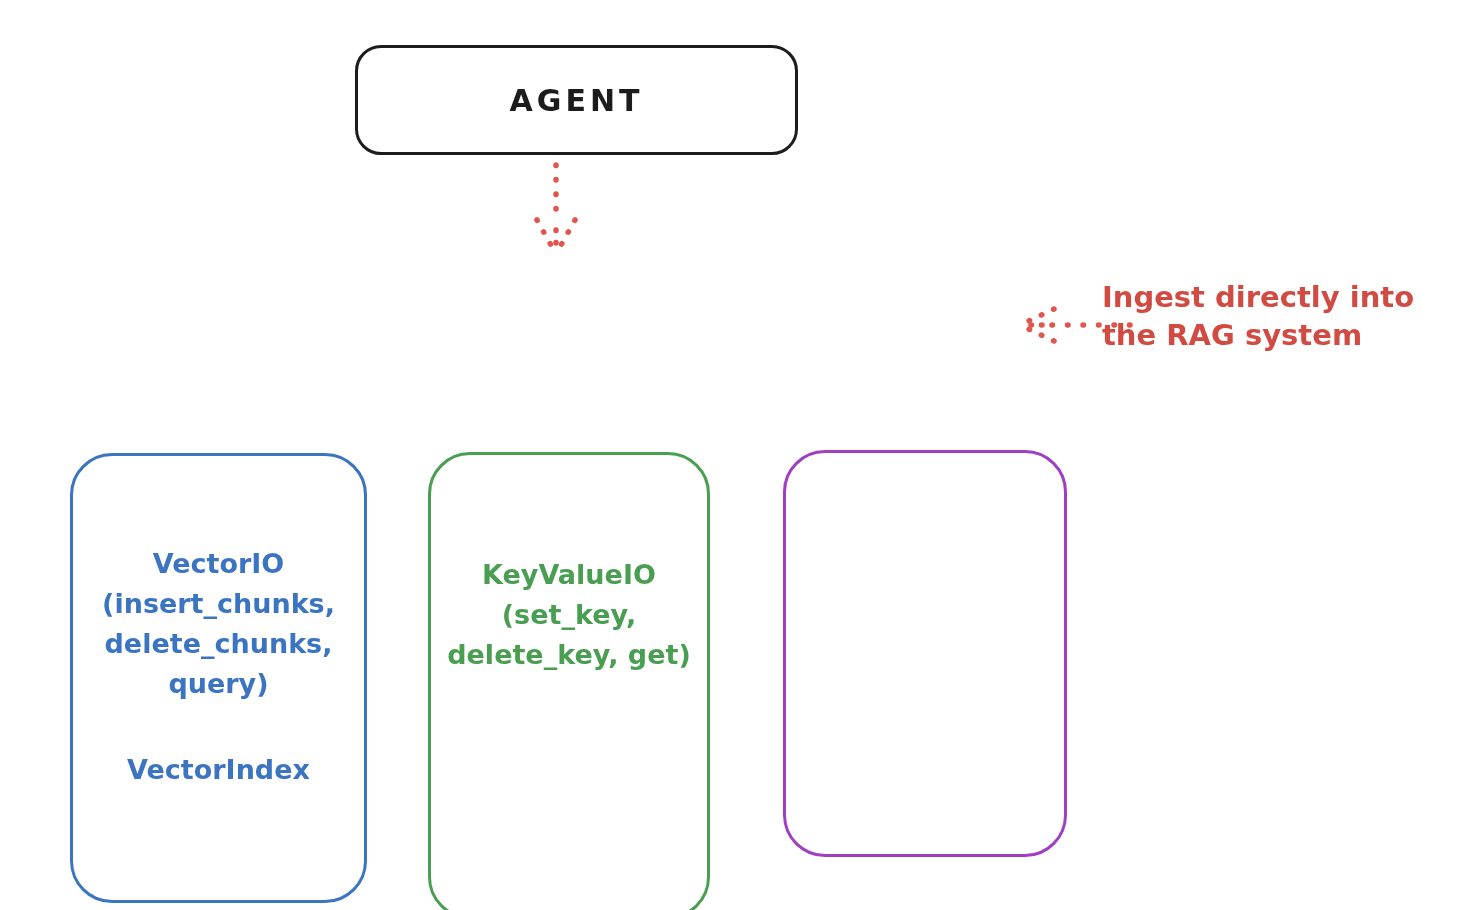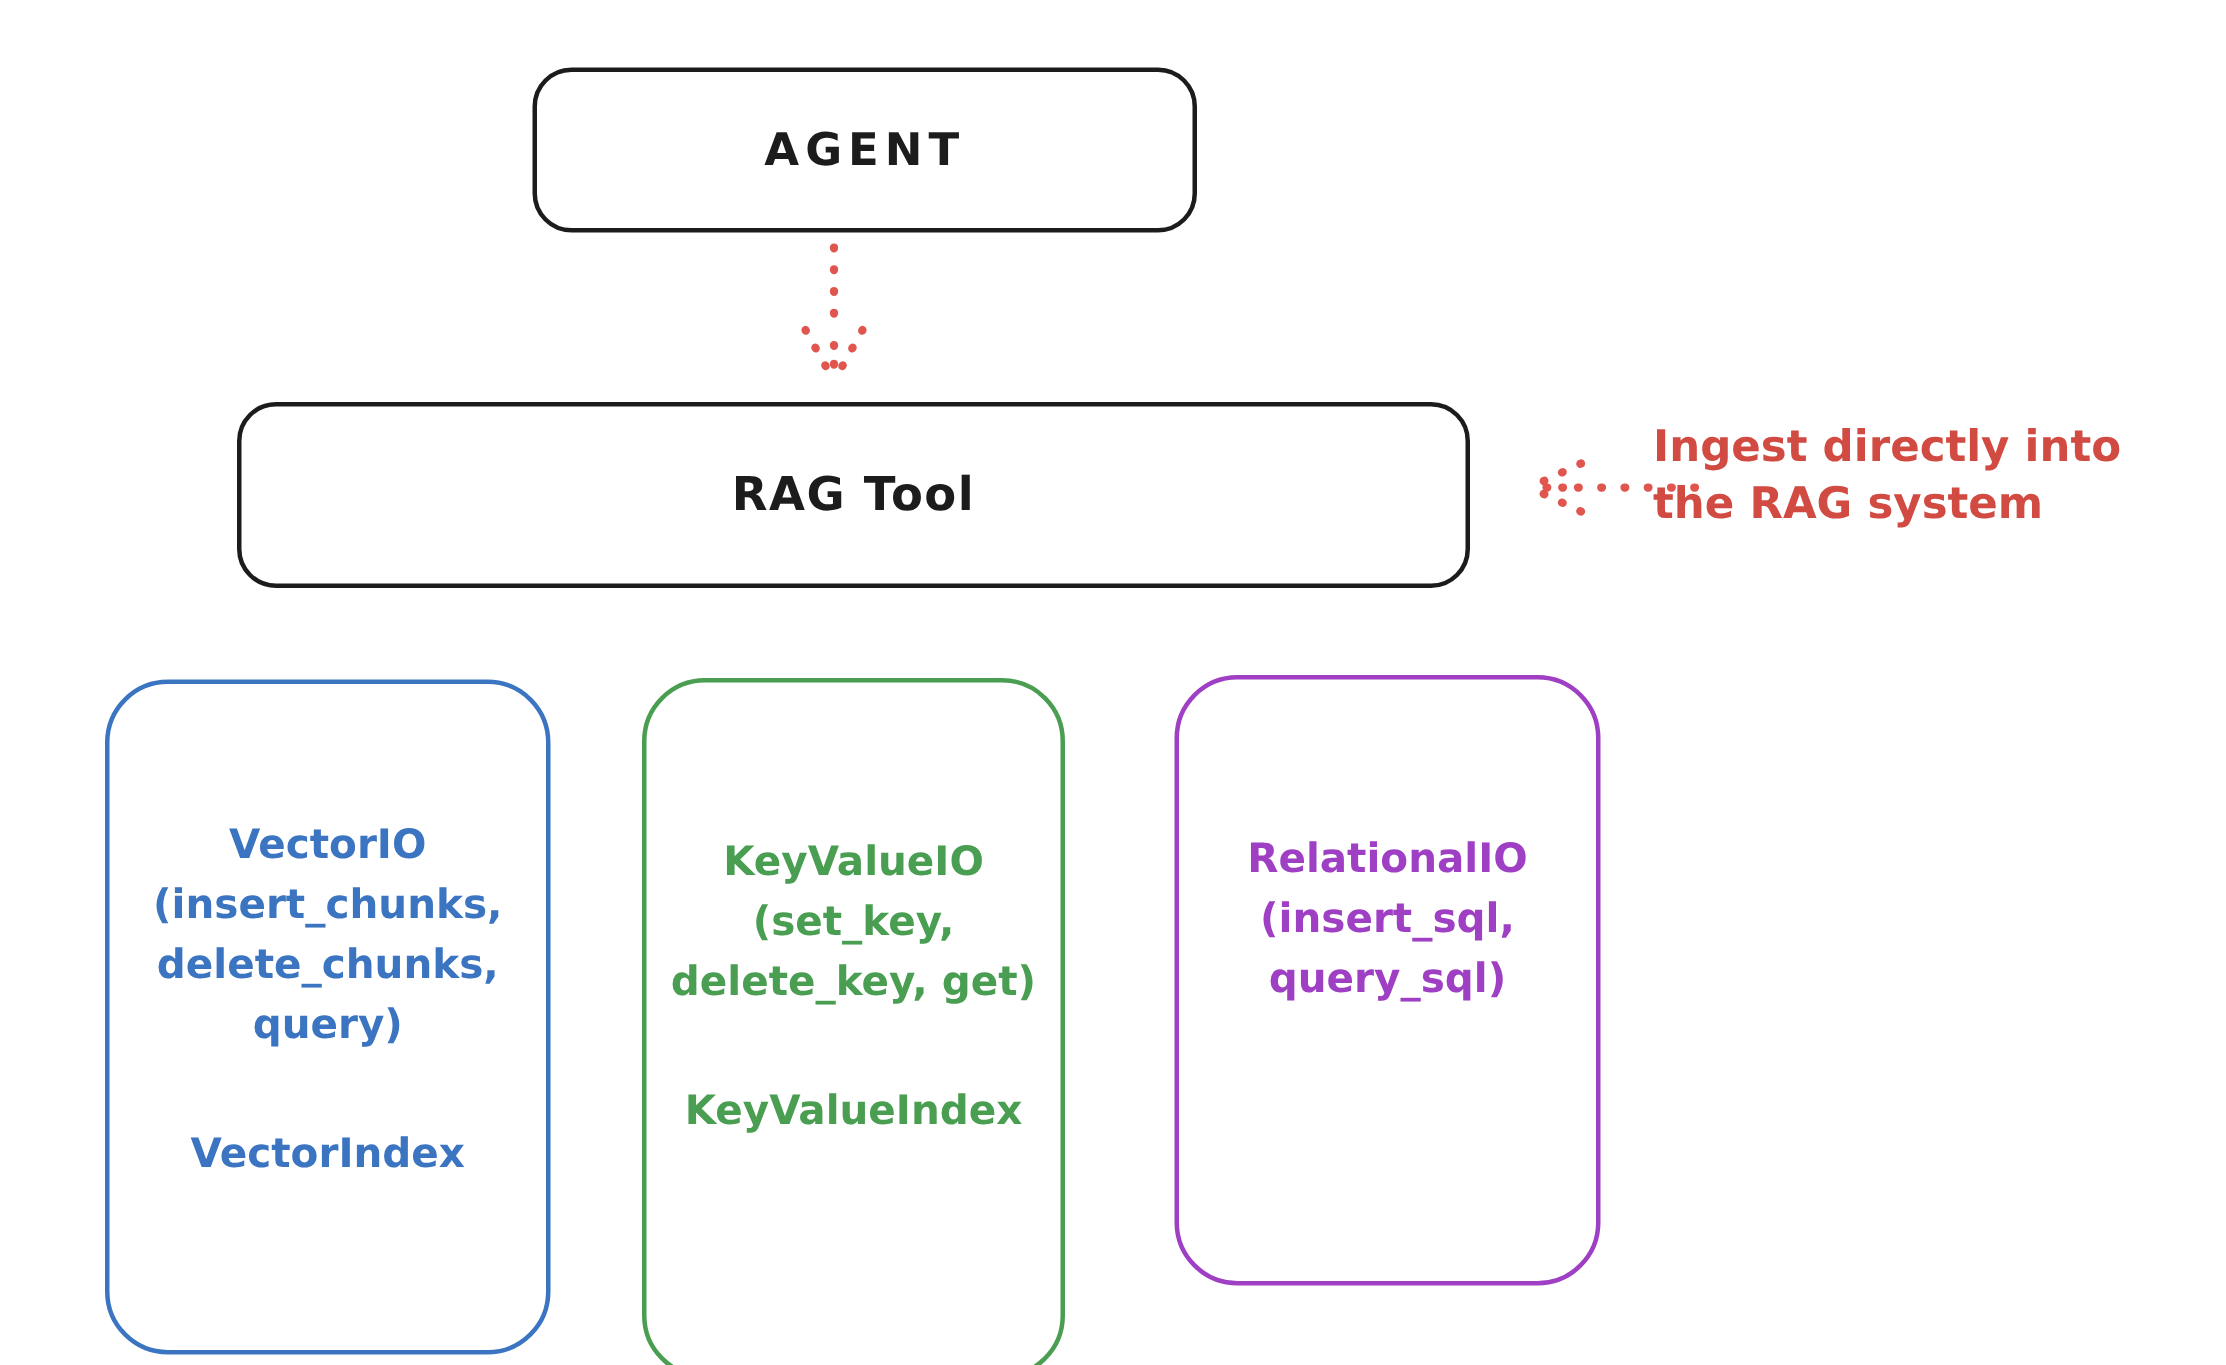--- a/index.html
+++ b/index.html
@@ -125,23 +125,20 @@
 
   <svg class="arrow-svg arrow-down" width="60" height="102" viewBox="0 0 60 102">
     <g stroke="#e0564e" stroke-width="5.5" stroke-linecap="round" fill="none">
       <path d="M30 5 L30 58" stroke-dasharray="0.5 14"></path>
       <path d="M11 60 L30 94" stroke-dasharray="0.5 13"></path>
       <path d="M49 60 L30 94" stroke-dasharray="0.5 13"></path>
       <path d="M30 70 L30 95" stroke-dasharray="0.5 12"></path>
     </g>
   </svg>
 
-  <div class="node node-black rag-box">
-    <div class="node-label">RAG Tool</div>
-  </div>
 
   <svg class="arrow-svg arrow-left" width="130" height="48" viewBox="0 0 130 48">
     <g stroke="#e0564e" stroke-width="5.5" stroke-linecap="round" fill="none">
       <path d="M122 24 L38 24" stroke-dasharray="0.5 15"></path>
       <path d="M46 8 L12 24" stroke-dasharray="0.5 13"></path>
       <path d="M46 40 L12 24" stroke-dasharray="0.5 13"></path>
       <path d="M34 24 L13 24" stroke-dasharray="0.5 10"></path>
     </g>
   </svg>
 
@@ -153,22 +150,18 @@
 (insert_chunks,
 delete_chunks,
 query)</div>
     <div class="index-name">VectorIndex</div>
   </div>
 
   <div class="io-box keyvalue-box">
     <div class="lines">KeyValueIO
 (set_key,
 delete_key, get)</div>
-    <div class="index-name">KeyValueIndex</div>
   </div>
 
   <div class="io-box relational-box">
-    <div class="lines">RelationalIO
-(insert_sql,
-query_sql)</div>
   </div>
 
 </div>
 
 </body></html>

